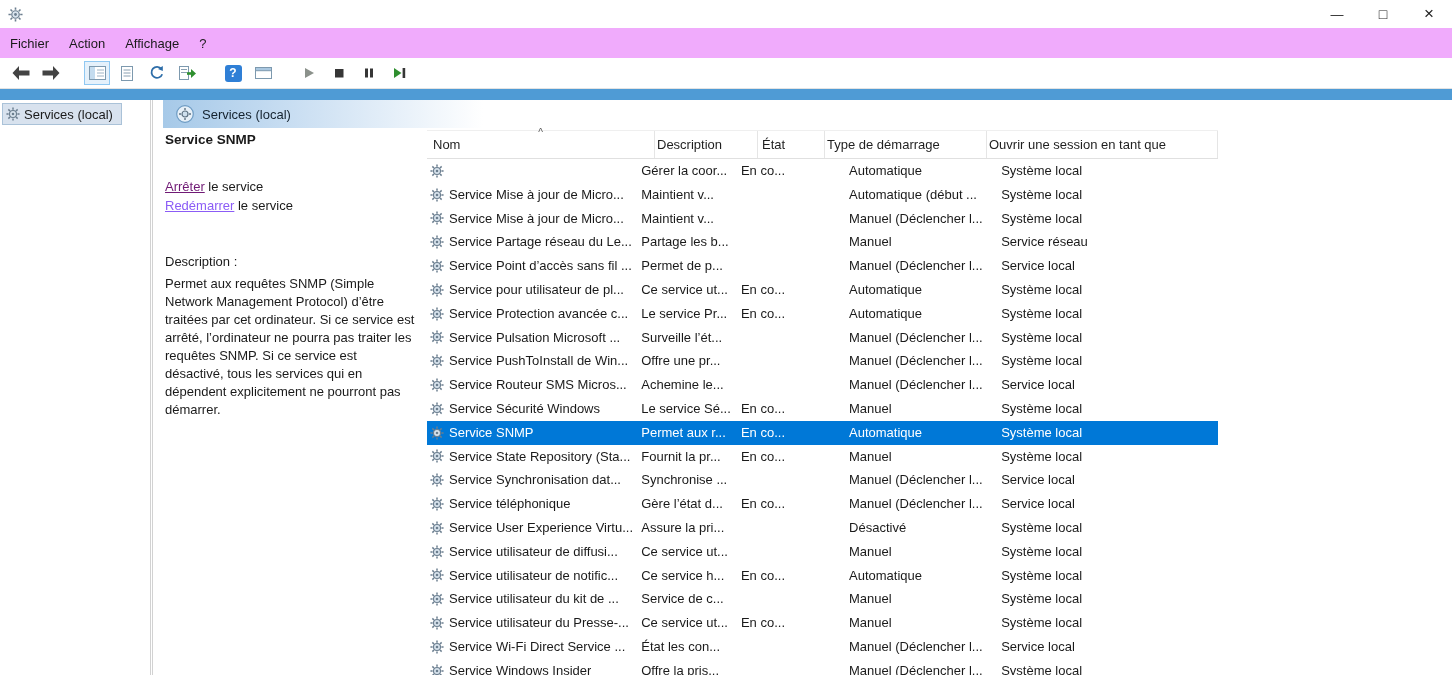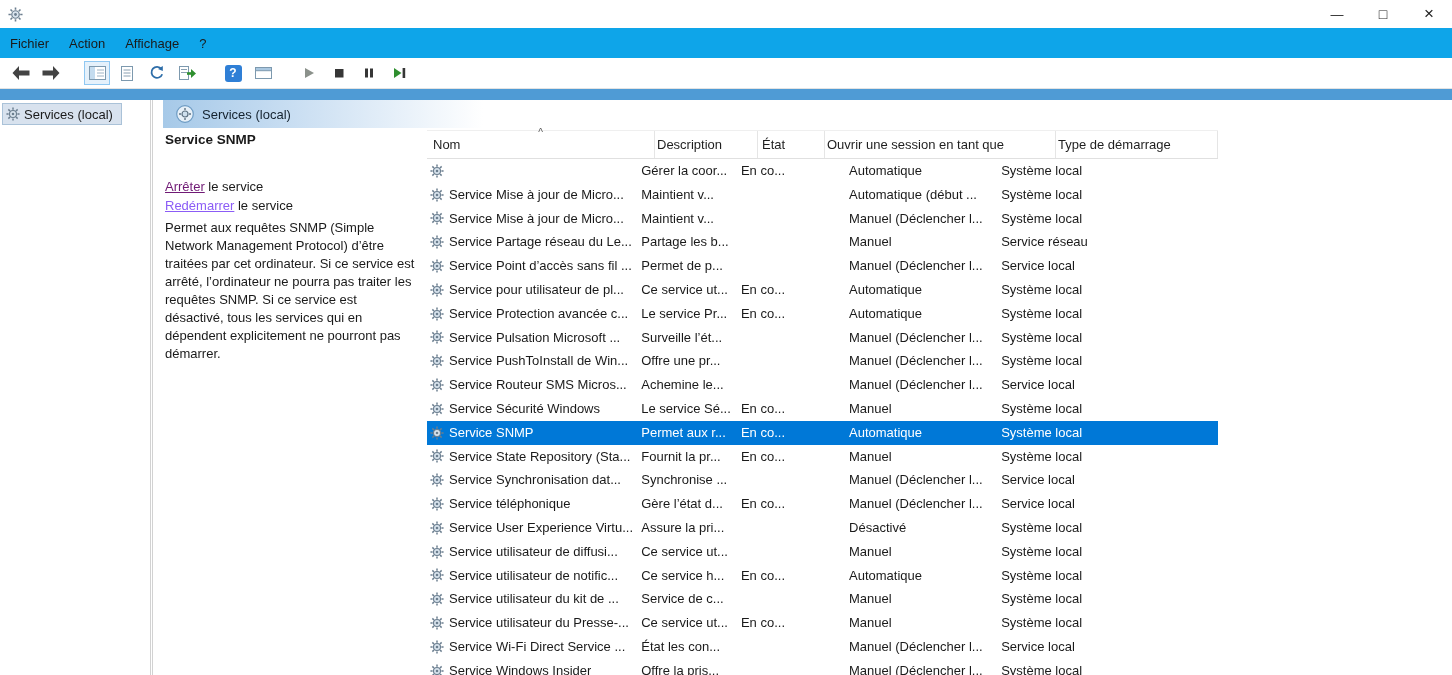--- a/index.html
+++ b/index.html
@@ -10,21 +10,21 @@
   
   .titlebar{position:absolute;top:0;left:0;right:0;height:28px;display:flex;align-items:center;background:#fff;}
   .app-icon{margin-left:8px;display:flex;}
   .title-text{margin-left:6px;font-size:13px;margin-top:40px;}
   .win-controls{position:absolute;right:0;top:0;height:28px;display:flex;}
   .win-btn{width:46px;height:28px;display:flex;align-items:center;justify-content:center;color:#222;font-size:13px;}
   .win-btn.close{font-size:17px;}
   .win-btn.max{font-size:14px;}
 
   
-  .menubar{position:absolute;top:28px;left:0;right:0;height:30px;display:flex;align-items:center;background:#0ea5e9;}
+  .menubar{position:absolute;top:28px;left:0;right:0;height:30px;display:flex;align-items:center;background:#f0abfc;}
   .menu-item{padding:0 10px;height:100%;display:flex;align-items:center;}
   .menu-item:first-child{padding-left:10px;}
 
   
   .toolbar{position:absolute;top:58px;left:0;right:0;height:31px;display:flex;align-items:center;
            padding-left:8px;border-bottom:1px solid #e3e3e3;box-sizing:border-box;background:#fff;}
   .tbtn{width:26px;height:24px;display:flex;align-items:center;justify-content:center;margin-right:4px;box-sizing:border-box;}
   .tbtn.selected{background:#e5f1fb;border:1px solid #90c8f2;}
   .grp{margin-left:16px;}
   .help-badge{width:17px;height:17px;background:#2f7fd6;color:#fff;border-radius:3px;
@@ -223,33 +223,34 @@
     <div class="desc-panel">
       <div class="svc-title">Service SNMP</div>
       <div class="links">
         <div class="link-line">
           <a class="stop-link">Arrêter</a><span> le service</span>
         </div>
         <div class="link-line">
           <a class="restart-link">Redémarrer</a><span> le service</span>
         </div>
       </div>
+      <div class="desc-label">Description :</div>
       <div class="desc-text">Permet aux requêtes SNMP (Simple Network Management Protocol) d’être traitées par cet ordinateur. Si ce service est arrêté, l’ordinateur ne pourra pas traiter les requêtes SNMP. Si ce service est désactivé, tous les services qui en dépendent explicitement ne pourront pas démarrer.</div>
     </div>
 
     <div class="list">
       <div class="list-header">
         <span class="hcell hc0">
           <span>Nom</span>
           <span class="sort-caret">^</span>
         </span>
         <span class="hcell hc1">Description</span>
         <span class="hcell hc2">État</span>
+        <span class="hcell hc3">Type de démarrage</span>
         <span class="hcell hc4">Ouvrir une session en tant que</span>
-        <span class="hcell hc3">Type de démarrage</span>
       </div>
       <div class="rows">
           <div class="svc-row">
             <span class="cell c-name">
               <span class="gear">
                 <svg width="14" height="14" viewBox="0 0 16 16">
                   <path d="M8 .5V3 M8 13v2.5 M.5 8H3 M13 8h2.5 M2.7 2.7l1.8 1.8 M11.5 11.5l1.8 1.8 M13.3 2.7l-1.8 1.8 M4.5 11.5l-1.8 1.8" stroke="#6b7e8f" stroke-width="1.7" fill="none"></path>
                   <circle cx="8" cy="8" r="4" fill="#d9e4ee" stroke="#6b7e8f" stroke-width="1.3"></circle>
                   <circle cx="8" cy="8" r="1.5" fill="#6b7e8f"></circle>
                 </svg>

